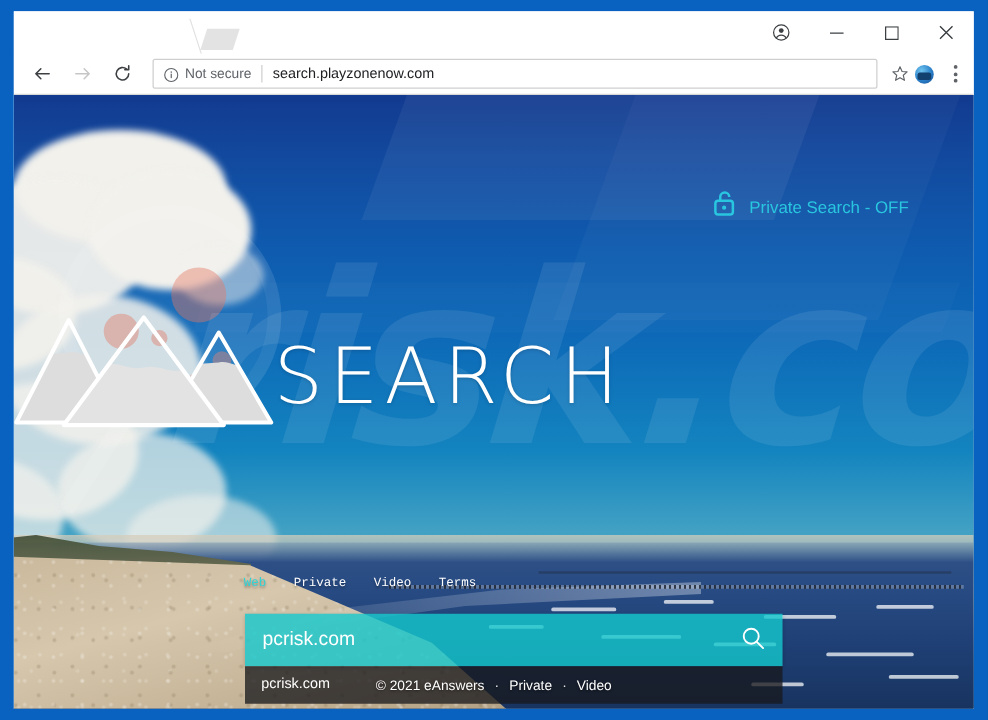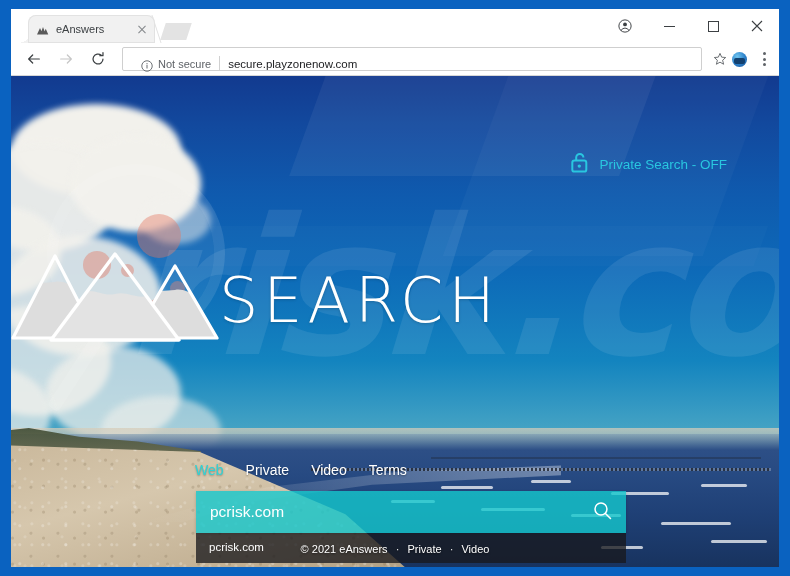--- a/index.html
+++ b/index.html
@@ -63,21 +63,21 @@
   
   .toolbar{
     position:relative;height:32px;background:#ffffff;
     border-bottom:1px solid #d7d7d7;display:flex;align-items:center;
   }
   .navbtn{width:28px;height:28px;display:flex;align-items:center;justify-content:center;margin-left:4px;}
   .navbtn:first-child{margin-left:9px;}
   .omnibox{
     flex:1 1 auto;height:22px;margin:0 8px 0 10px;
     background:#fff;border:1px solid #cfcfcf;border-radius:2px;
-    display:flex;align-items:flex-end;padding:0 18px;
+    display:flex;align-items:center;padding:0 8px;
   }
   .notsecure{display:flex;align-items:center;flex:0 0 auto;}
   .info-icon{width:12px;height:12px;position:relative;flex:0 0 auto;}
   .notsecure-label{font-size:11px;color:#5f6368;margin-left:5px;white-space:nowrap;}
   .om-sep{width:1px;height:14px;background:#d0d0d0;margin:0 8px;flex:0 0 auto;}
   .url{font-size:11.5px;color:#202124;white-space:nowrap;}
   .star{width:20px;height:20px;display:flex;align-items:center;justify-content:center;flex:0 0 auto;margin-right:2px;}
   .ext-avatar{
     width:15px;height:15px;border-radius:50%;flex:0 0 auto;margin-right:6px;
     background:radial-gradient(circle at 35% 30%, #6fc4ef 0%, #2a7fc9 55%, #1a4f93 100%);
@@ -205,21 +205,21 @@
   .logo-mtn{width:208px;height:92px;}
   .logo-word{
     margin-top:6px;font-size:62px;letter-spacing:5px;color:#ffffff;
     font-family:"DejaVu Sans", sans-serif;font-weight:300;line-height:1;
     text-shadow:0 1px 3px rgba(0,0,0,.18);
   }
 
   .tabs{
     position:absolute;left:184px;top:386px;display:flex;gap:22px;align-items:baseline;
   }
-  .stab{font-size:14px;color:#ffffff;cursor:pointer;text-shadow:0 1px 2px rgba(0,0,0,.35);}
+  .stab{font-size:10px;color:#ffffff;cursor:pointer;text-shadow:0 1px 2px rgba(0,0,0,.35);font-family:Liberation Mono, monospace;}
   .stab.active{color:#2fd3d6;}
 
   .searchbox{
     position:absolute;left:185px;top:415px;width:430px;height:42px;
     background:rgba(20,200,205,.80);
     display:flex;align-items:center;
     box-shadow:0 1px 3px rgba(0,0,0,.18);
   }
   .searchinput{
     flex:1 1 auto;border:0;background:transparent;outline:none;
@@ -253,29 +253,20 @@
 
 <div class="screen">
 
   <div class="browser">
 
     <div class="tabstrip">
 
       <div class="newtab-tail"></div>
       <div class="newtab"></div>
 
-      <div class="tab">
-        <span class="tab-fav">
-          <svg width="13" height="13" viewBox="0 0 26 26">
-            <path d="M2 21 L8 8 L14 21 Z M8.5 21 L14 6 L19.5 21 Z M14.5 21 L19.5 9.5 L24.5 21 Z" fill="#5a5a5a"></path>
-          </svg>
-        </span>
-        <span class="tab-title">eAnswers</span>
-        <span class="tab-close"></span>
-      </div>
 
       <div class="wincontrols">
         <div class="wc">
           <svg width="14" height="14" viewBox="0 0 16 16">
             <circle cx="8" cy="8" r="7" fill="none" stroke="#3c4043" stroke-width="1.1"></circle>
             <circle cx="8" cy="6.2" r="2.2" fill="#3c4043"></circle>
             <path d="M3.4 13.4a5 5 0 0 1 9.2 0" fill="none" stroke="#3c4043" stroke-width="1.1"></path>
           </svg>
         </div>
         <div class="wc">
@@ -320,21 +311,21 @@
           <span class="info-icon">
             <svg width="12" height="12" viewBox="0 0 14 14">
               <circle cx="7" cy="7" r="6.1" fill="none" stroke="#5f6368" stroke-width="1.05"></circle>
               <rect x="6.45" y="5.8" width="1.1" height="4.1" fill="#5f6368"></rect>
               <rect x="6.45" y="3.6" width="1.1" height="1.4" fill="#5f6368"></rect>
             </svg>
           </span>
           <span class="notsecure-label">Not secure</span>
         </span>
         <span class="om-sep"></span>
-        <span class="url">secure.playzonenow.com</span>
+        <span class="url">search.playzonenow.com</span>
       </div>
 
       <div class="star">
         <svg width="14" height="14" viewBox="0 0 16 16">
           <path d="M8 1.6 L9.9 5.9 L14.5 6.3 L11 9.4 L12.1 14 L8 11.6 L3.9 14 L5 9.4 L1.5 6.3 L6.1 5.9 Z" fill="none" stroke="#5f6368" stroke-width="1.05" stroke-linejoin="round"></path>
         </svg>
       </div>
       <div class="ext-avatar"></div>
       <div class="kebab">
         <i></i>

